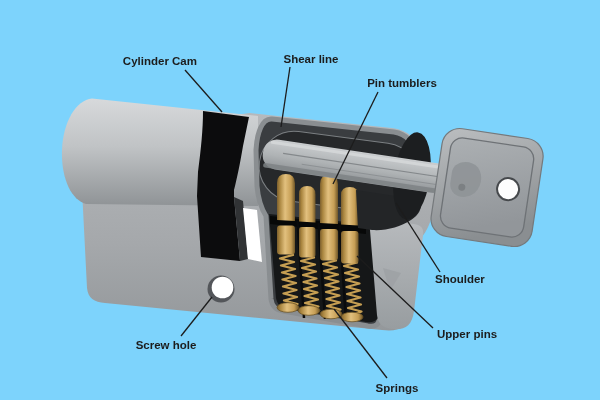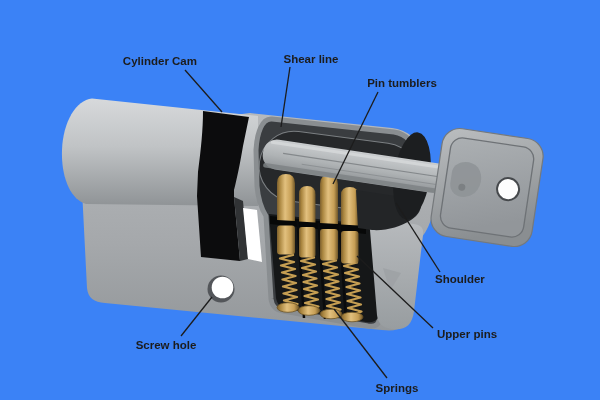--- a/index.html
+++ b/index.html
@@ -1,17 +1,17 @@
 <!DOCTYPE html>
 <html><head>
 <meta charset="utf-8">
 <style>
   html,body{margin:0;padding:0;background:#ffffff;}
   .stage{
-    position:relative;width:600px;height:400px;background:#3b82f6;overflow:hidden;
+    position:relative;width:600px;height:400px;background:#7dd3fc;overflow:hidden;
     font-family:"Liberation Sans", sans-serif;
   }
   svg{display:block;}
   text.callout{
     font-family:"Liberation Sans", sans-serif;
     font-weight:bold;
     font-size:11.5px;
     fill:#1c1c1c;
   }
   .leader{stroke:#1c1c1c;stroke-width:1.3;fill:none;}

